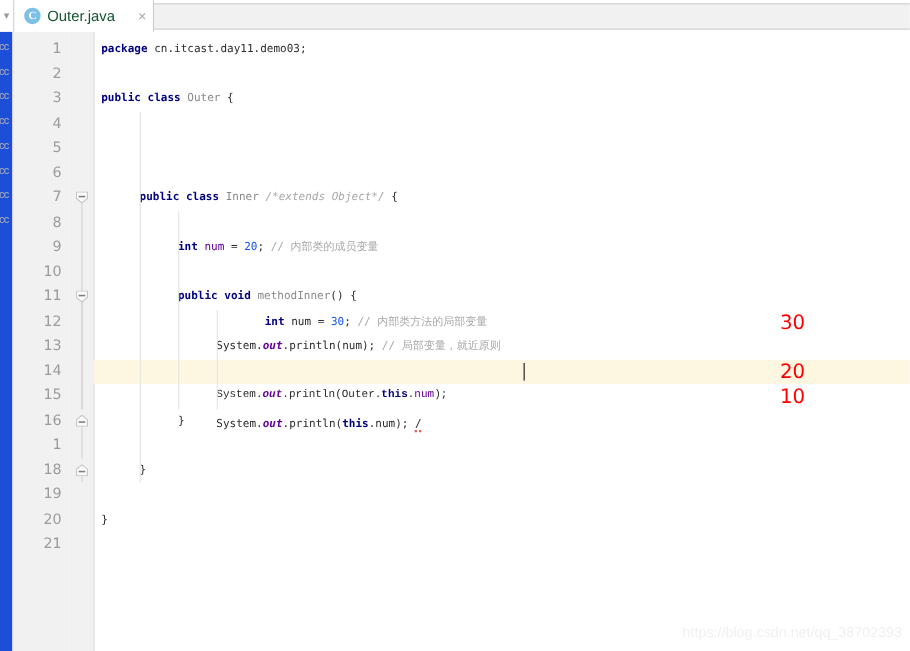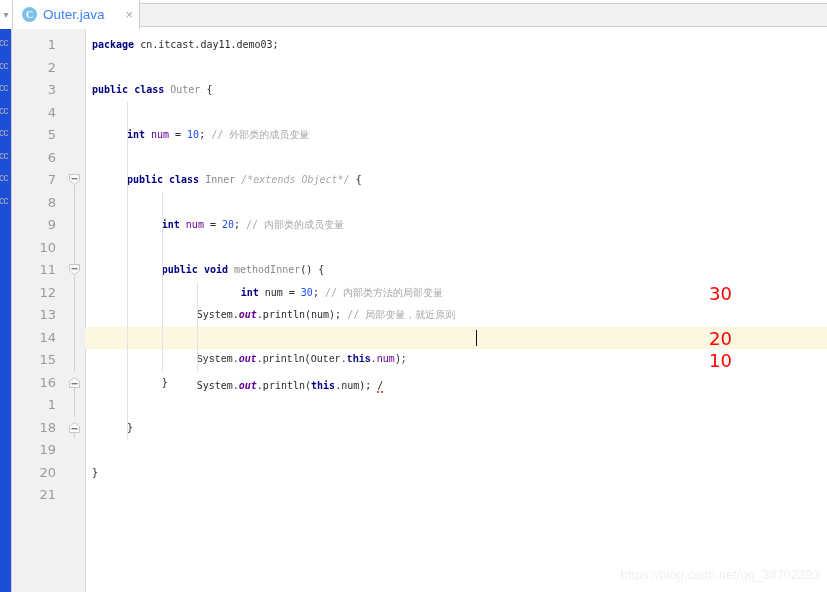--- a/index.html
+++ b/index.html
@@ -65,21 +65,21 @@
     font-size: 10px;
     font-weight: bold;
     line-height: 15px;
     text-align: center;
     flex: 0 0 auto;
     margin-right: 6px;
     font-family: "Liberation Serif", serif;
   }
   .tab-title {
     font-size: 13.5px;
-    color: #3b82f6;
+    color: #14532d;
     flex: 1 1 auto;
     white-space: nowrap;
   }
   .tab-close {
     font-size: 13px;
     color: #a8a8a8;
     margin-left: 6px;
     flex: 0 0 auto;
     line-height: 1;
   }
@@ -321,21 +321,20 @@
     </div>
   <div id="gutter-edge"></div>
 
   <div id="hl-code" class="hl-row" style="top: 297.5px;"></div>
 
   <div id="code">
       <div class="codeline" style="top: 5px; left: 6px;"><span class="kw">package </span><span class="plain">cn.itcast.day11.demo03;</span></div>
       <div class="codeline" style="top: 27.5px; left: 6px;"></div>
       <div class="codeline" style="top: 50px; left: 6px;"><span class="kw">public class </span><span class="type">Outer</span><span class="plain"> {</span></div>
       <div class="codeline" style="top: 72.5px; left: 6px;"></div>
-      <div class="codeline" style="top: 95px; left: 40.88px;"><span class="kw">int </span><span class="field">num</span><span class="plain"> = </span><span class="num">10</span><span class="plain">; </span><span class="cmt">// 外部类的成员变量</span></div>
       <div class="codeline" style="top: 117.5px; left: 6px;"></div>
       <div class="codeline" style="top: 140px; left: 40.88px;"><span class="kw">public class </span><span class="type">Inner </span><span class="cmt-i">/*extends Object*/</span><span class="plain"> {</span></div>
       <div class="codeline" style="top: 162.5px; left: 6px;"></div>
       <div class="codeline" style="top: 185px; left: 75.76px;"><span class="kw">int </span><span class="field">num</span><span class="plain"> = </span><span class="num">20</span><span class="plain">; </span><span class="cmt">// 内部类的成员变量</span></div>
       <div class="codeline" style="top: 207.5px; left: 6px;"></div>
       <div class="codeline" style="top: 230px; left: 75.76px;"><span class="kw">public void </span><span class="type">methodInner</span><span class="plain">() {</span></div>
       <div class="codeline" style="top: 252.5px; left: 110.64px; margin-left: 44px;"><span class="kw">int </span><span class="plain">num</span><span class="plain"> = </span><span class="num">30</span><span class="plain">; </span><span class="cmt">// 内部类方法的局部变量</span></div>
       <div class="codeline" style="top: 275px; left: 110.64px;"><span class="plain">System.</span><span class="stat">out</span><span class="plain">.println(num); </span><span class="cmt">// 局部变量，就近原则</span></div>
       <div class="codeline" style="top: 297.5px; left: 110.64px; margin-top: 48px;"><span class="plain">System.</span><span class="stat">out</span><span class="plain">.println(</span><span class="kw">this</span><span class="plain">.num); </span><span class="err">/</span><span class="plain"> </span></div>
       <div class="codeline" style="top: 320px; left: 110.64px; font-family: Liberation Mono, monospace;"><span class="plain">System.</span><span class="stat">out</span><span class="plain">.println(Outer.</span><span class="kw">this</span><span class="plain">.</span><span class="field">num</span><span class="plain">);</span></div>

